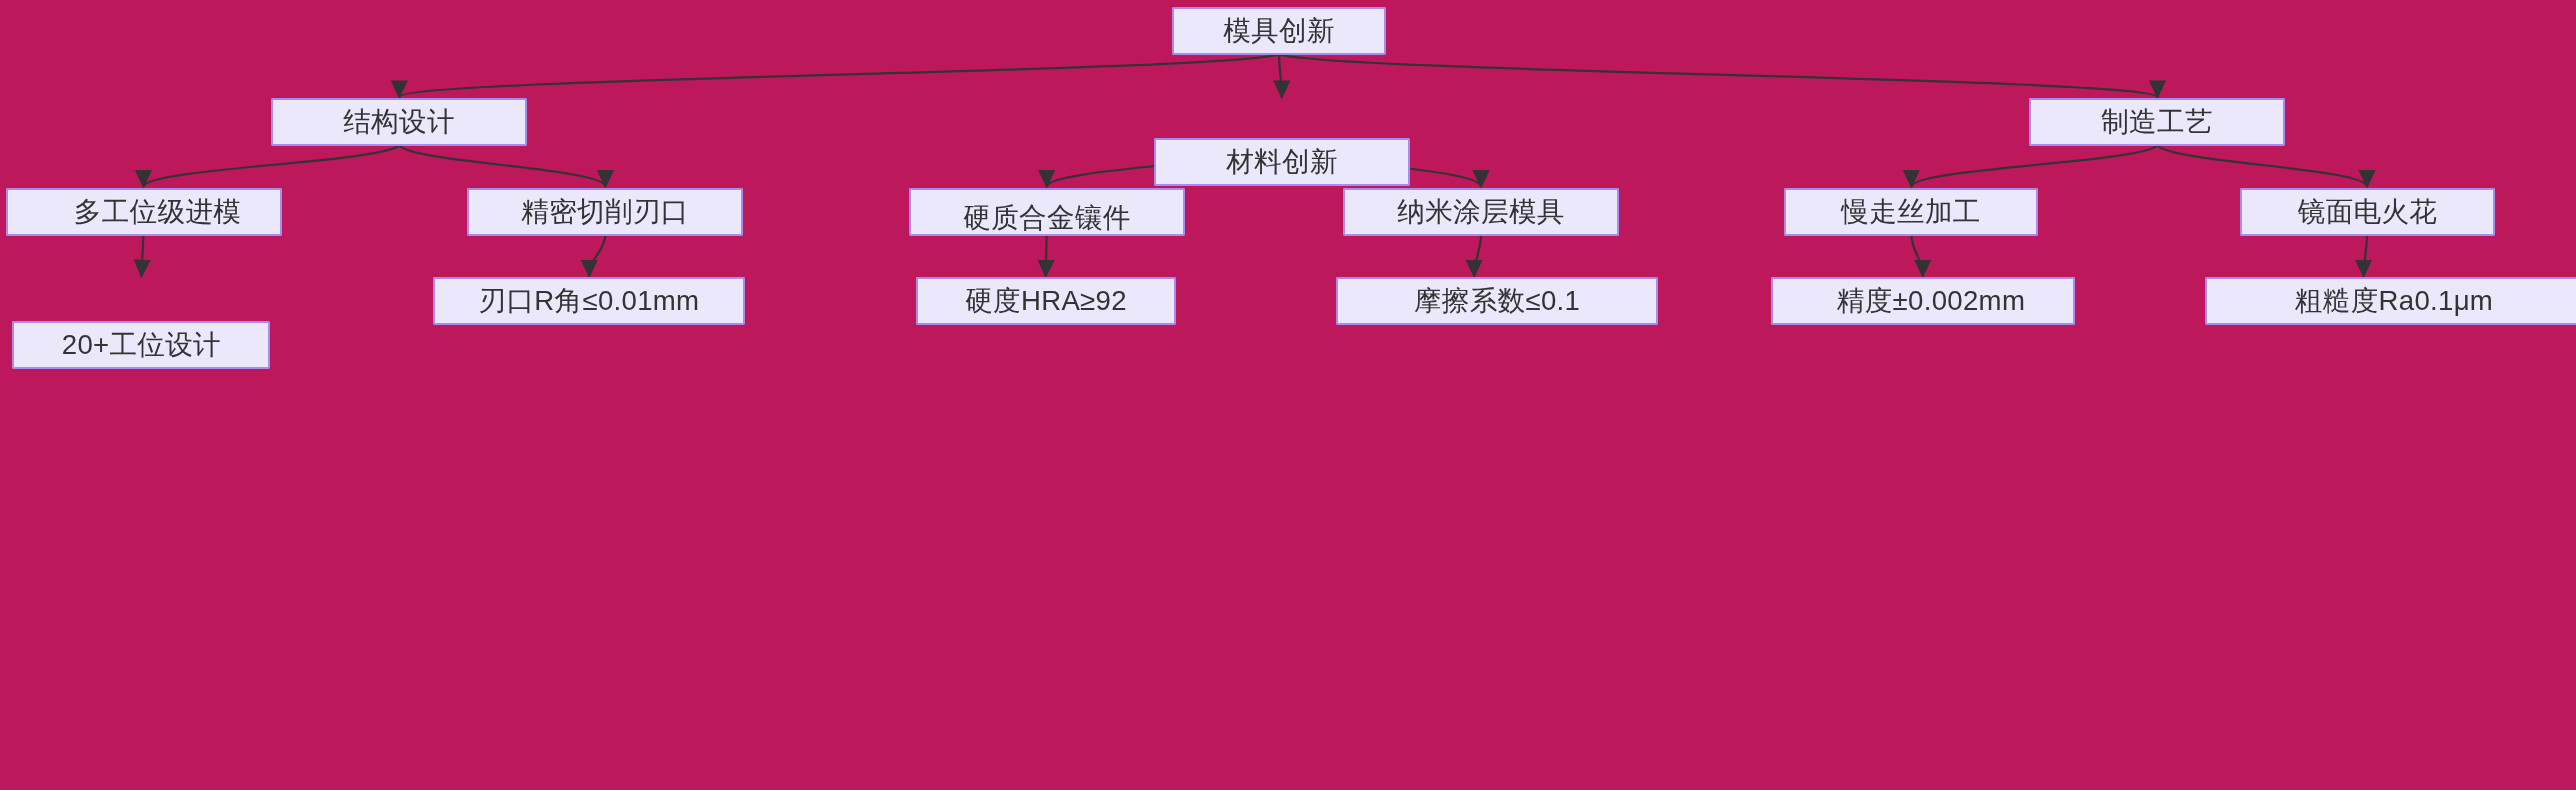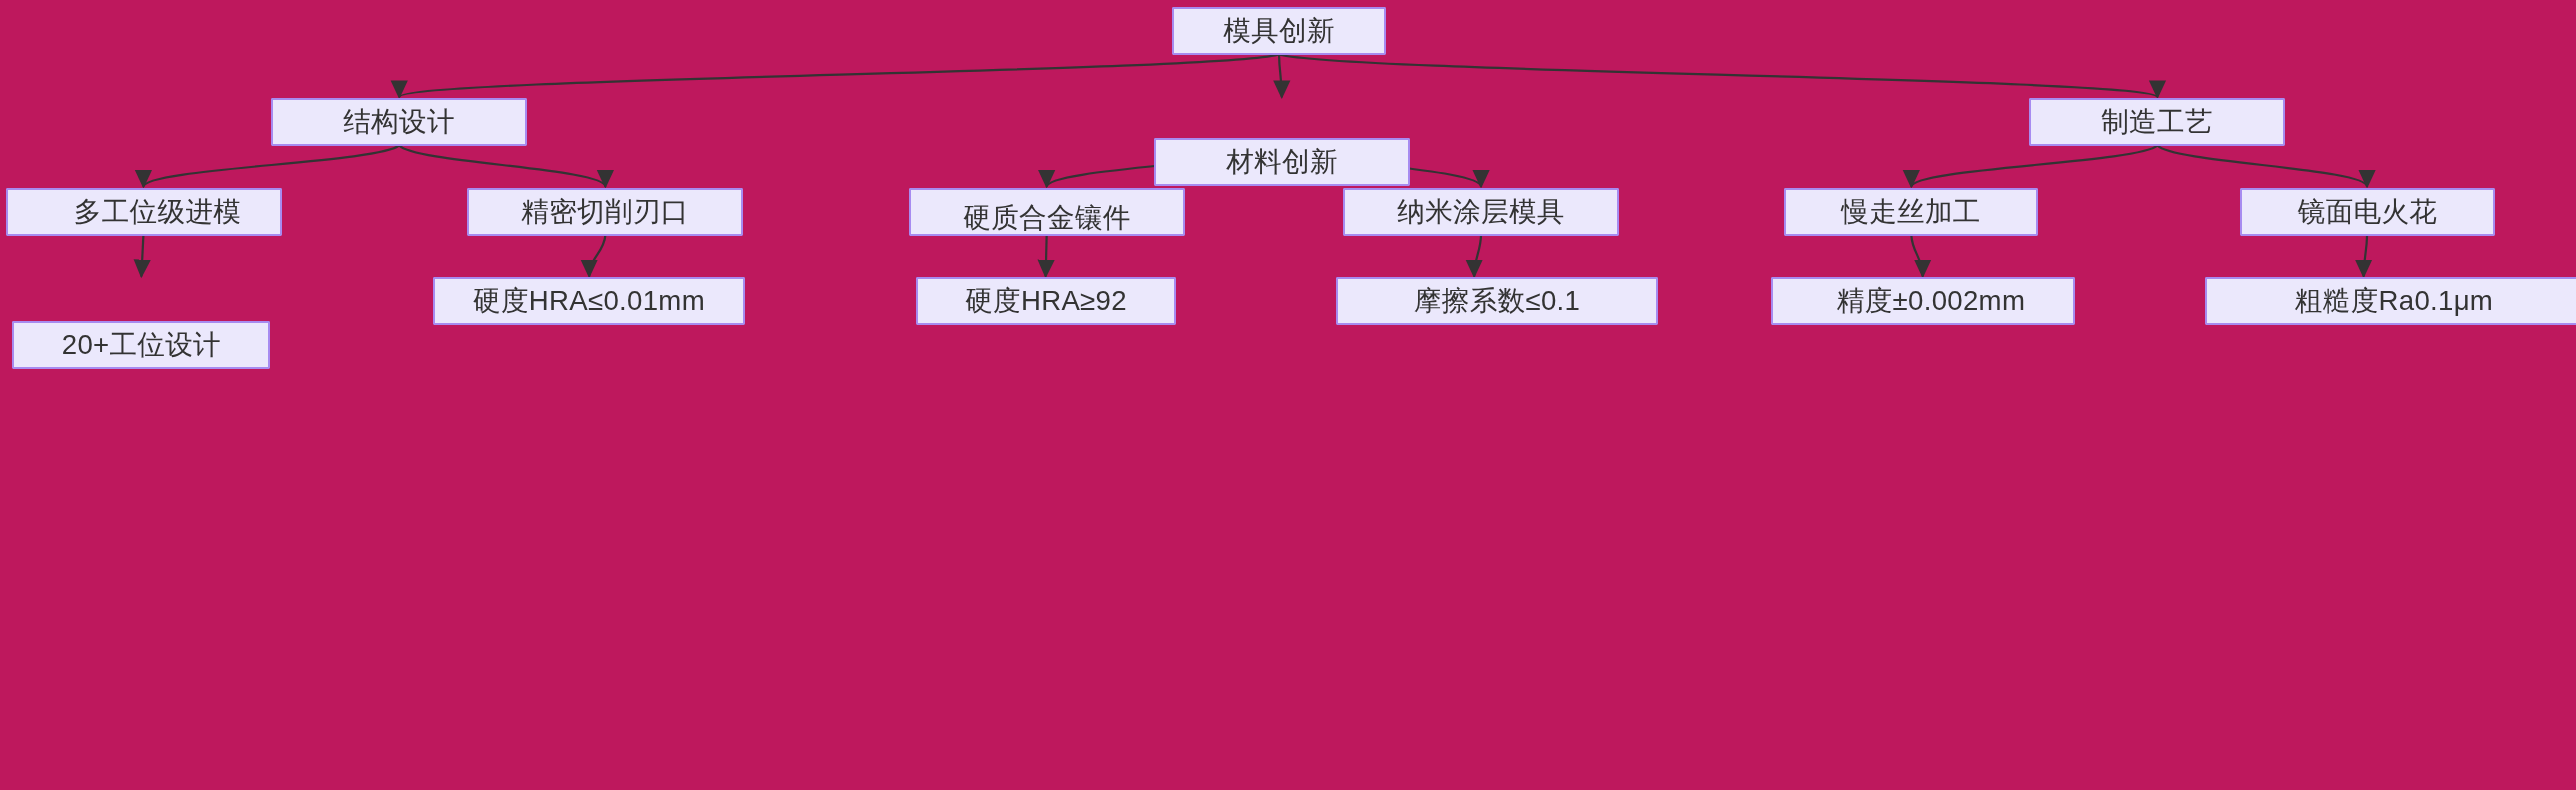--- a/index.html
+++ b/index.html
@@ -86,21 +86,21 @@
       <div class="node" style="left: 1784px; top: 188px; width: 254px; height: 48px; --node-fill: #ebe8fc; --node-stroke: #a78bf0;">
         <span class="label" style="color: rgb(51, 51, 51);">慢走丝加工</span>
       </div>
       <div class="node" style="left: 2240px; top: 188px; width: 255px; height: 48px; --node-fill: #ebe8fc; --node-stroke: #a78bf0;">
         <span class="label" style="color: rgb(51, 51, 51);">镜面电火花</span>
       </div>
       <div class="node" style="left: 12.4px; top: 277px; width: 258px; height: 48px; margin-top: 44px; --node-fill: #ebe8fc; --node-stroke: #a78bf0;">
         <span class="label" style="color: rgb(51, 51, 51);">20+工位设计</span>
       </div>
       <div class="node" style="left: 433px; top: 277px; width: 312px; height: 48px; --node-fill: #ebe8fc; --node-stroke: #a78bf0;">
-        <span class="label" style="color: rgb(51, 51, 51);">硬度HRA≤0.01mm</span>
+        <span class="label" style="color: rgb(51, 51, 51);">刃口R角≤0.01mm</span>
       </div>
       <div class="node" style="left: 916px; top: 277px; width: 260px; height: 48px; --node-fill: #ebe8fc; --node-stroke: #a78bf0;">
         <span class="label" style="color: rgb(51, 51, 51);">硬度HRA≥92</span>
       </div>
       <div class="node" style="left: 1336px; top: 277px; width: 322px; height: 48px; --node-fill: #ebe8fc; --node-stroke: #a78bf0;">
         <span class="label" style="color: rgb(51, 51, 51);">摩擦系数≤0.1</span>
       </div>
       <div class="node" style="left: 1771px; top: 277px; width: 304px; height: 48px; padding-left: 16px; --node-fill: #ebe8fc; --node-stroke: #a78bf0;">
         <span class="label" style="color: rgb(51, 51, 51);">精度±0.002mm</span>
       </div>

